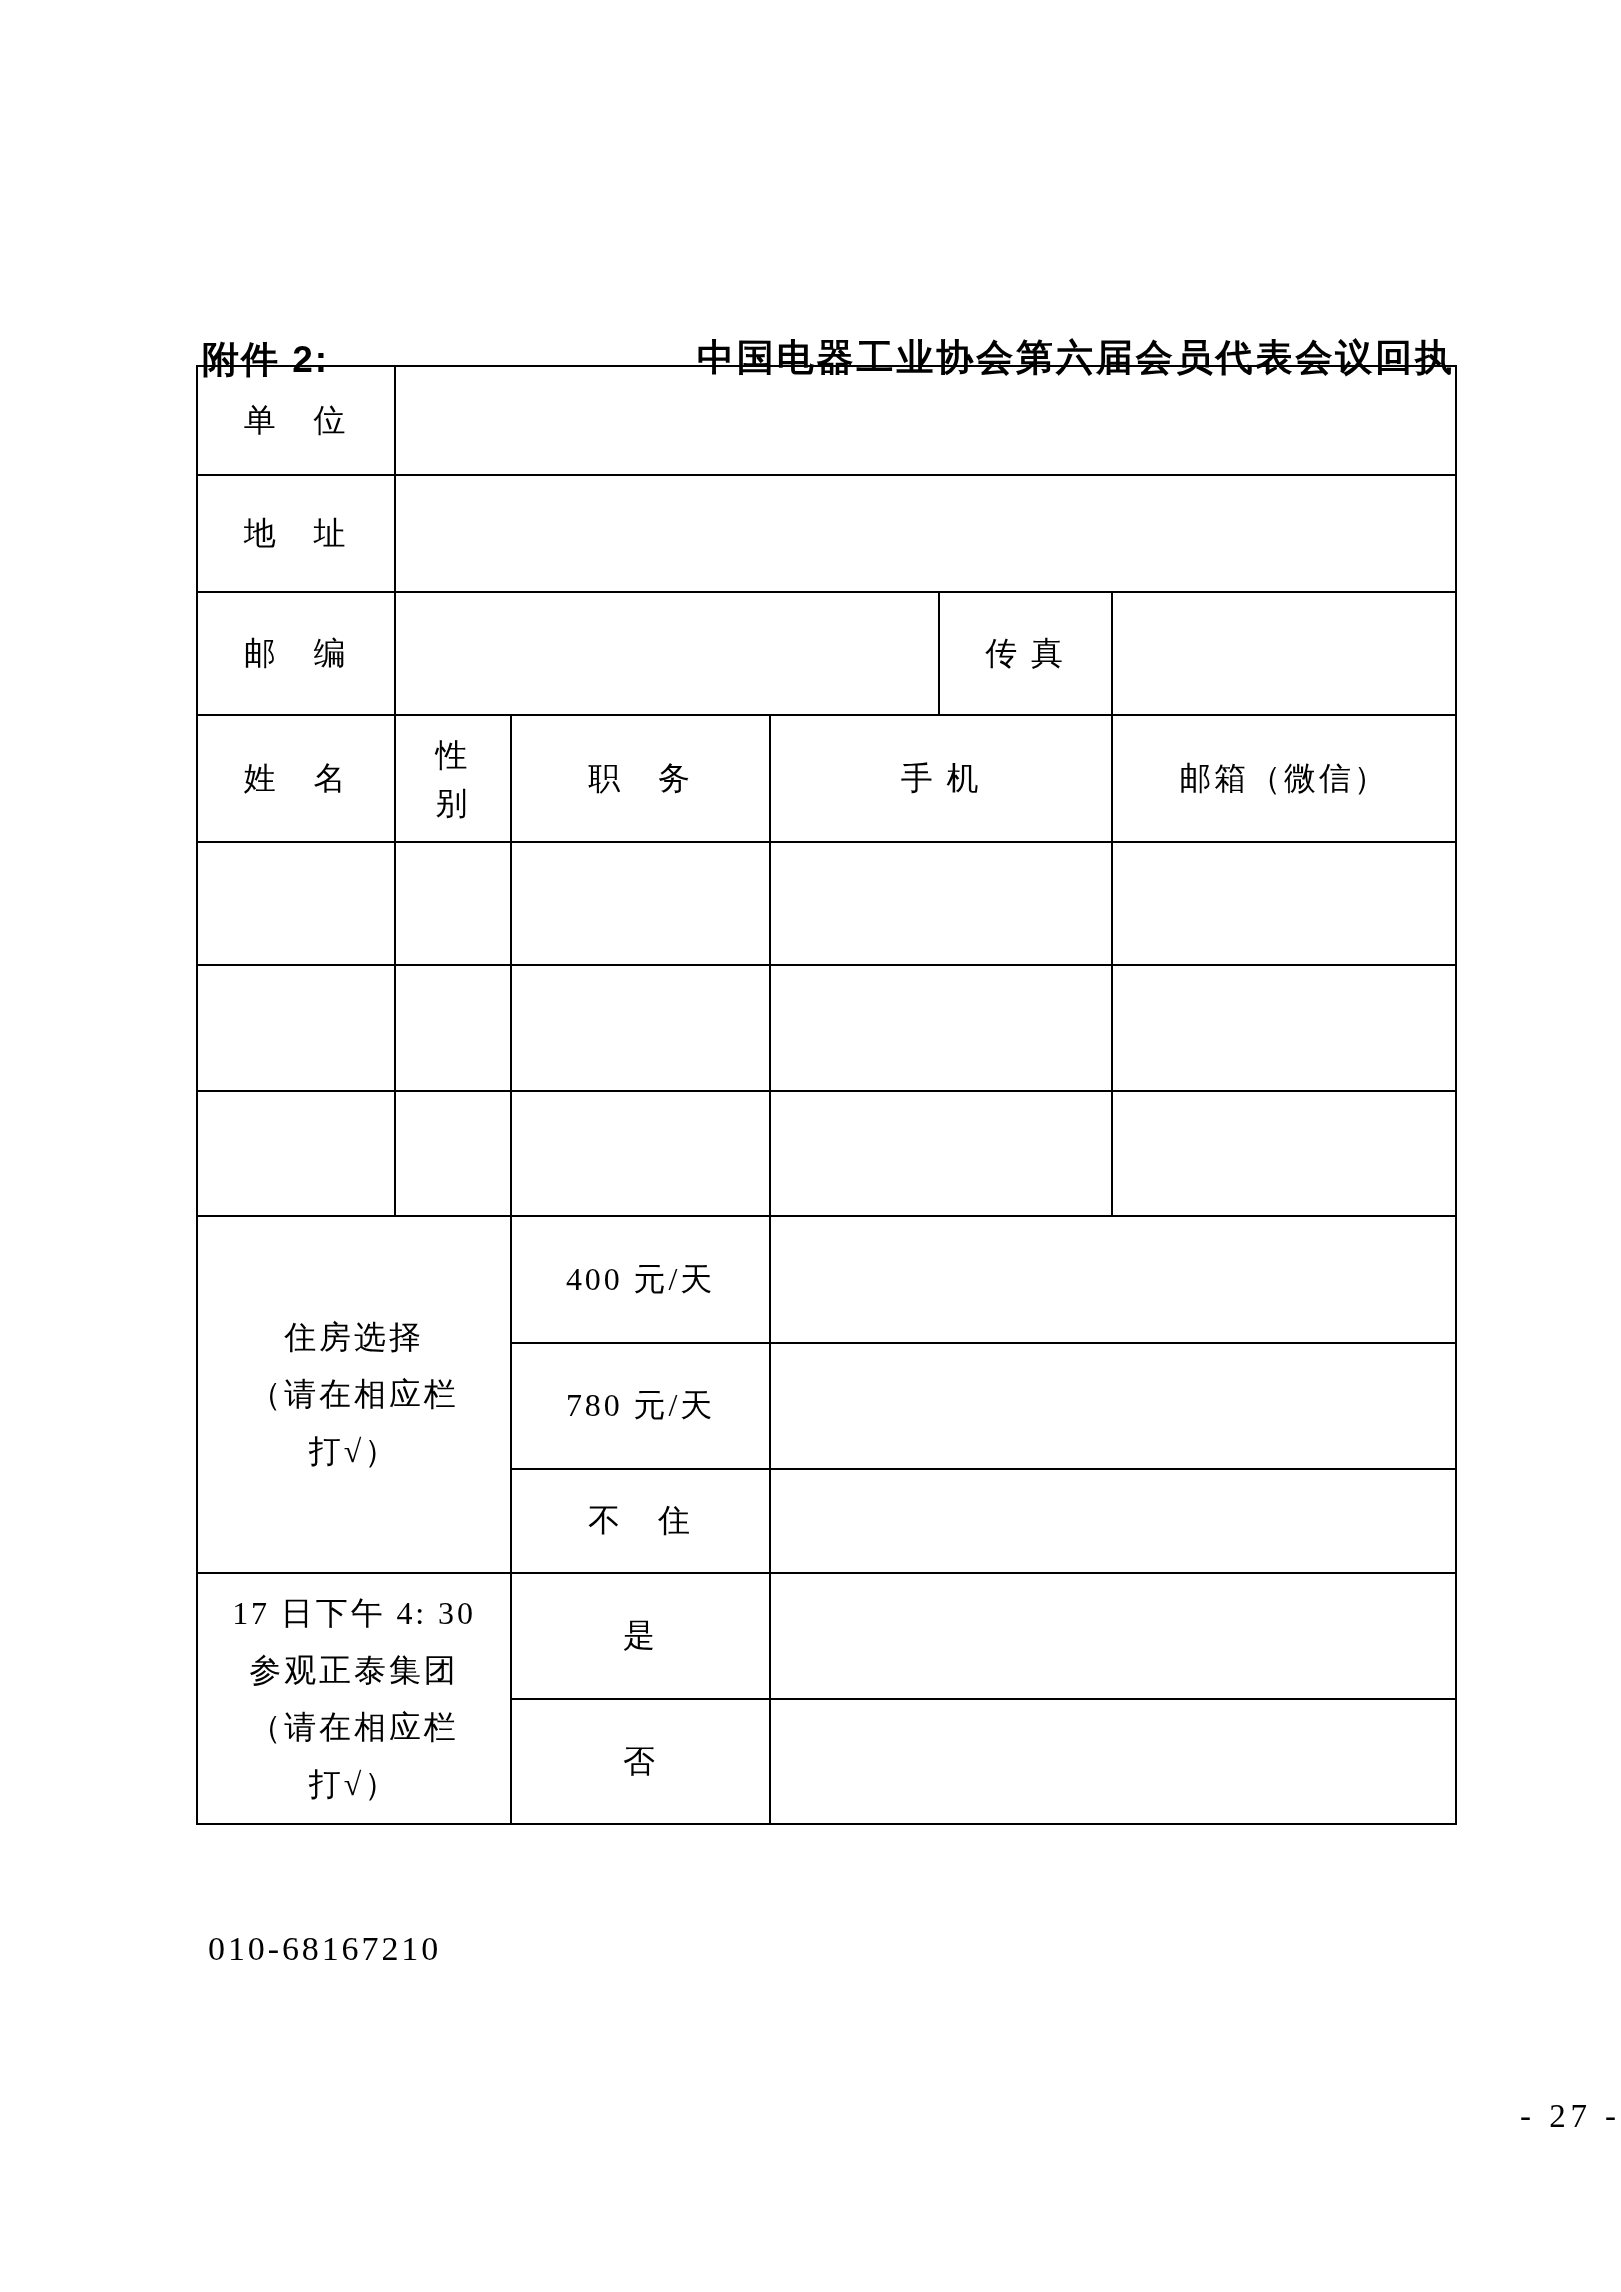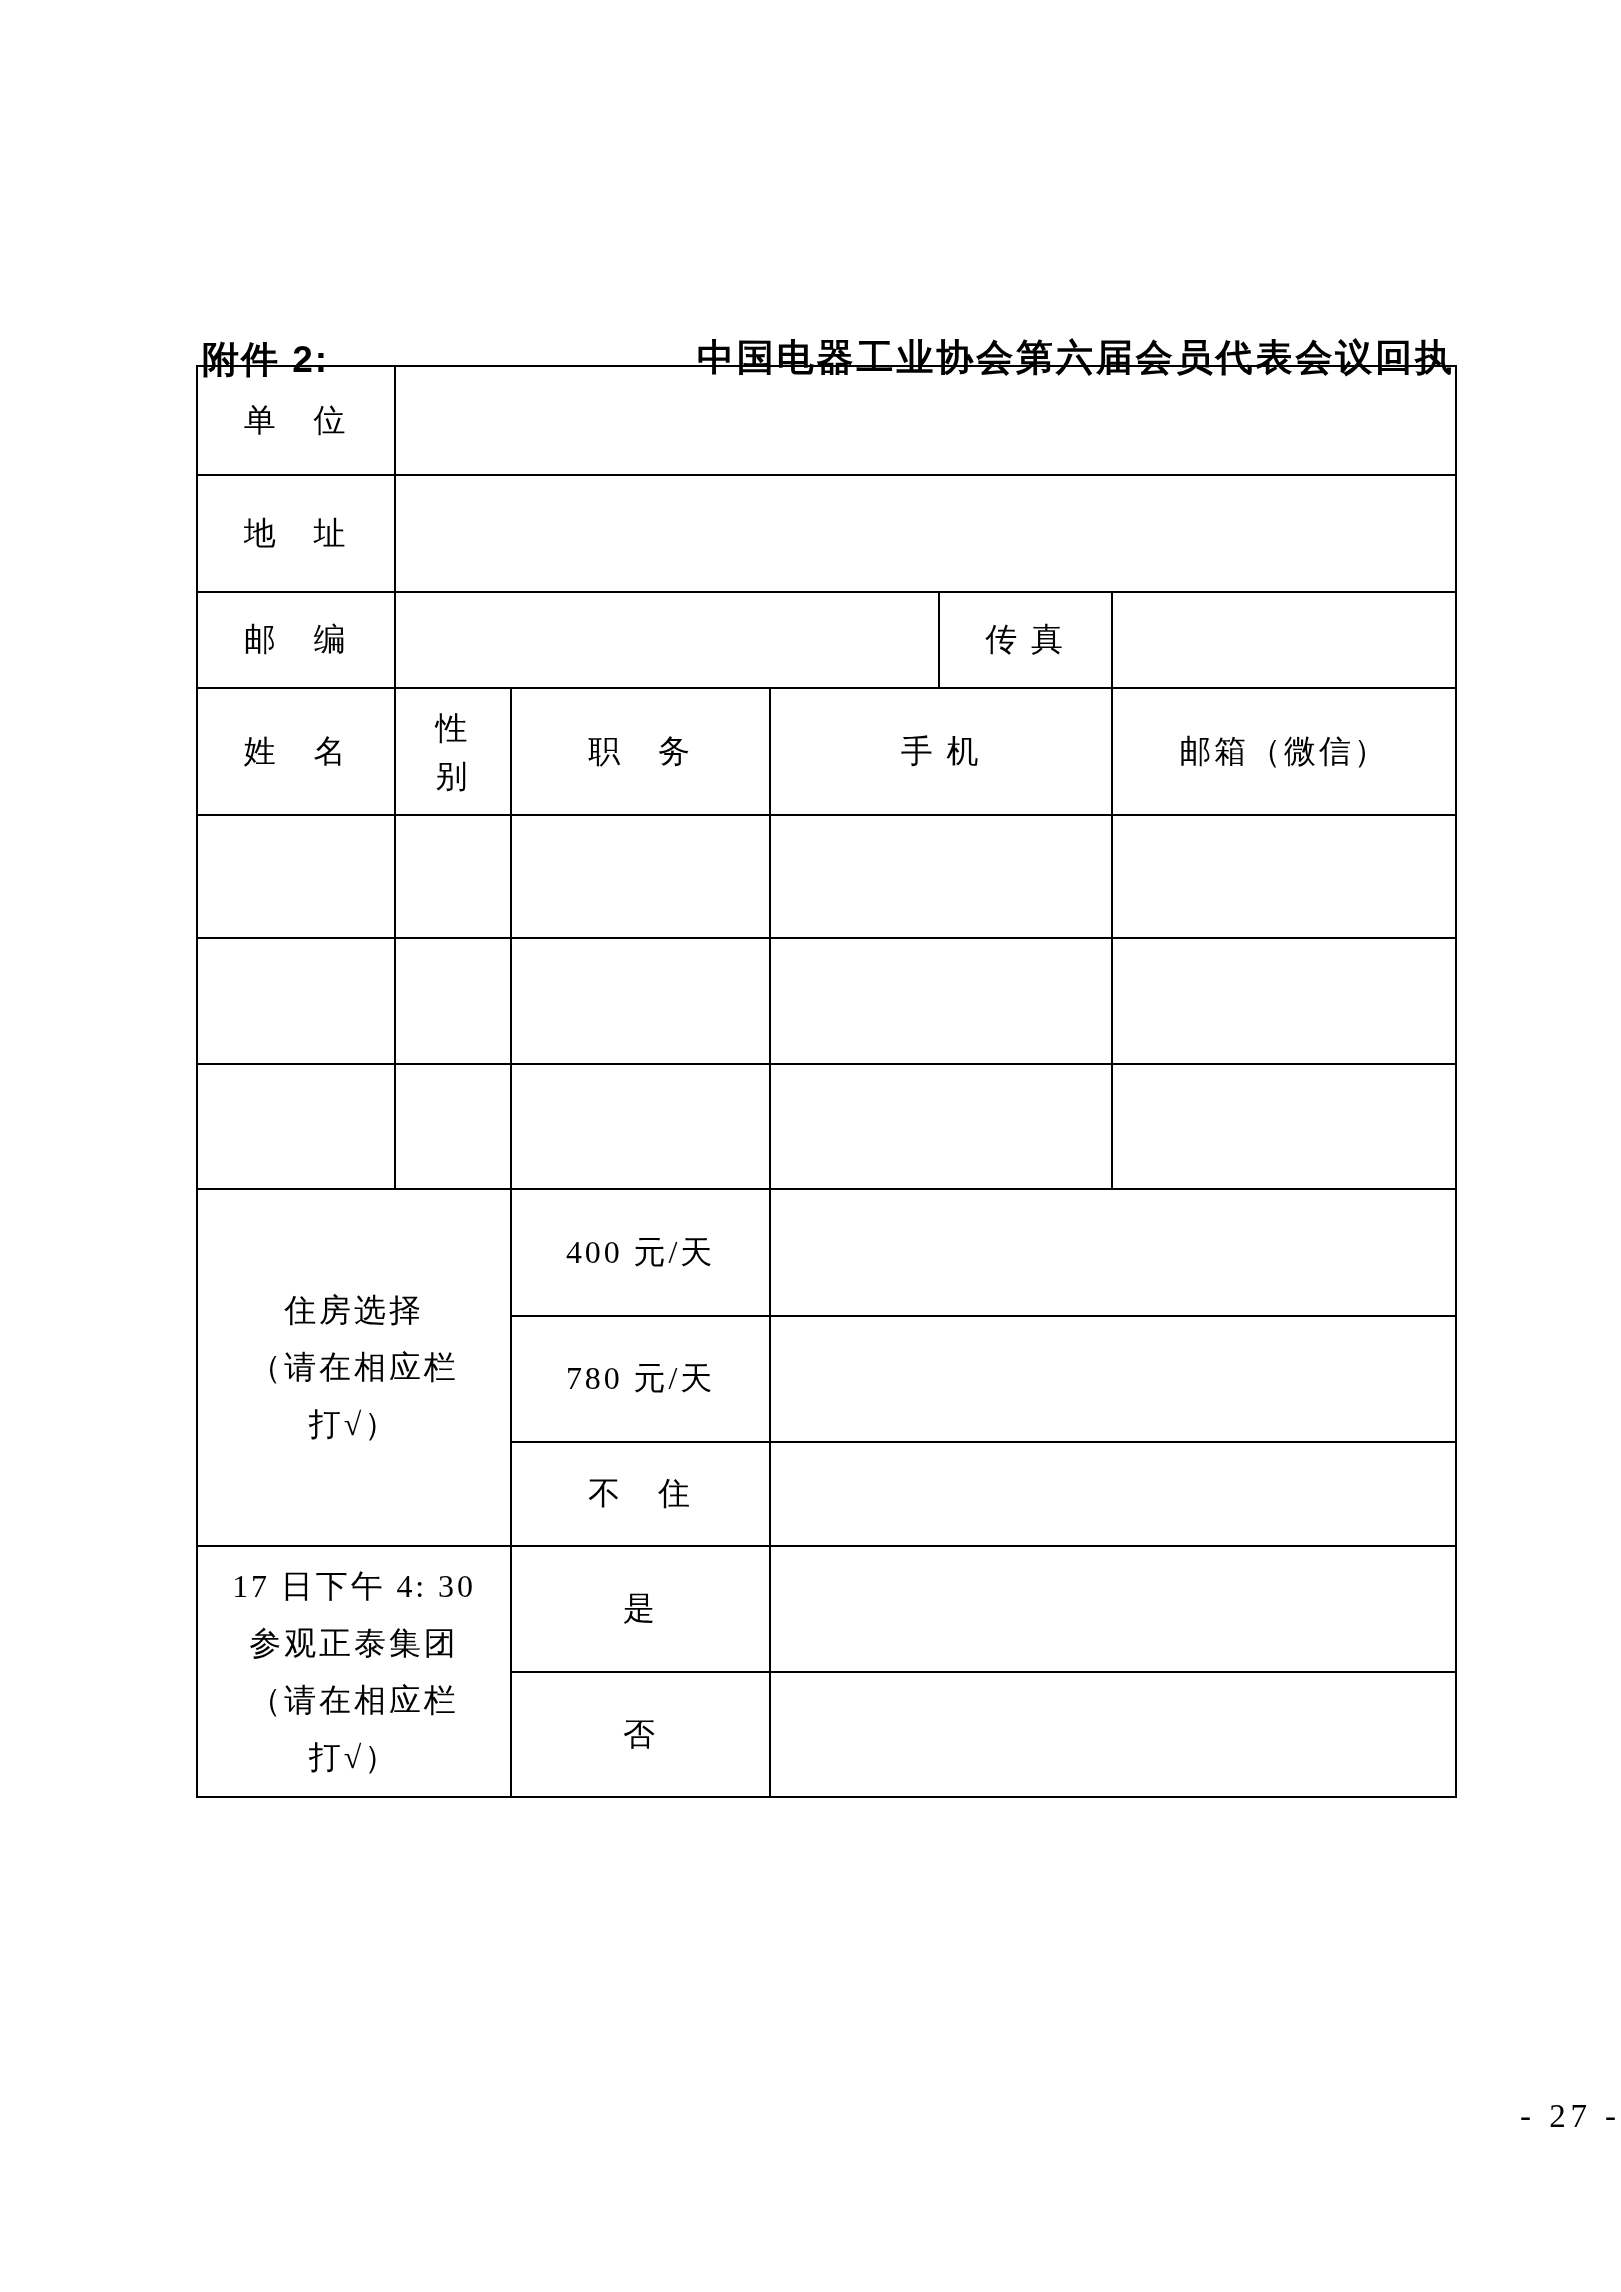--- a/index.html
+++ b/index.html
@@ -61,21 +61,21 @@
   </colgroup>
   <tbody>
     <tr style="height:109px">
       <td>单　位</td>
       <td colspan="5"></td>
     </tr>
     <tr style="height:117px">
       <td>地　址</td>
       <td colspan="5"></td>
     </tr>
-    <tr style="height:96px">
+    <tr style="height:123px">
       <td>邮　编</td>
       <td colspan="3"></td>
       <td>传 真</td>
       <td></td>
     </tr>
     <tr style="height:127px">
       <td>姓　名</td>
       <td class="pre gender-cell">性
 别</td>
       <td>职　务</td>
@@ -127,16 +127,17 @@
       <td colspan="3"></td>
     </tr>
     <tr style="height:125px">
       <td>否</td>
       <td colspan="3"></td>
     </tr>
   </tbody>
 </table>
 
 <div class="note">
+  <div>010-68167210</div>
 </div>
 
 <div class="pagenum">- 27 -</div>
 
 
 </body></html>

